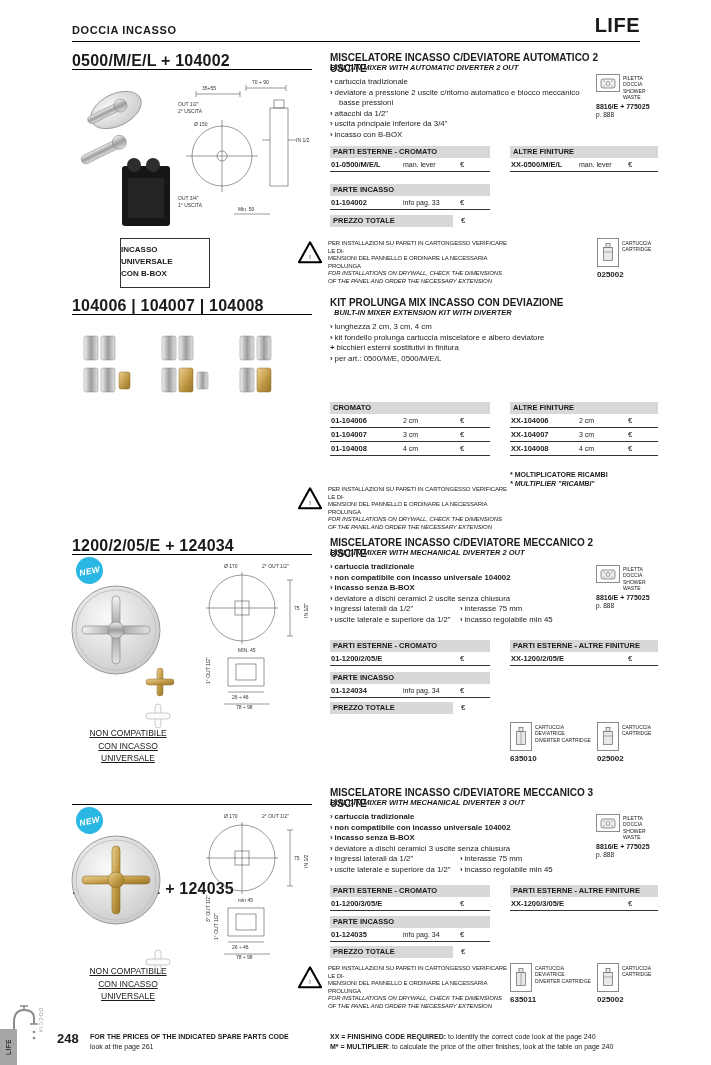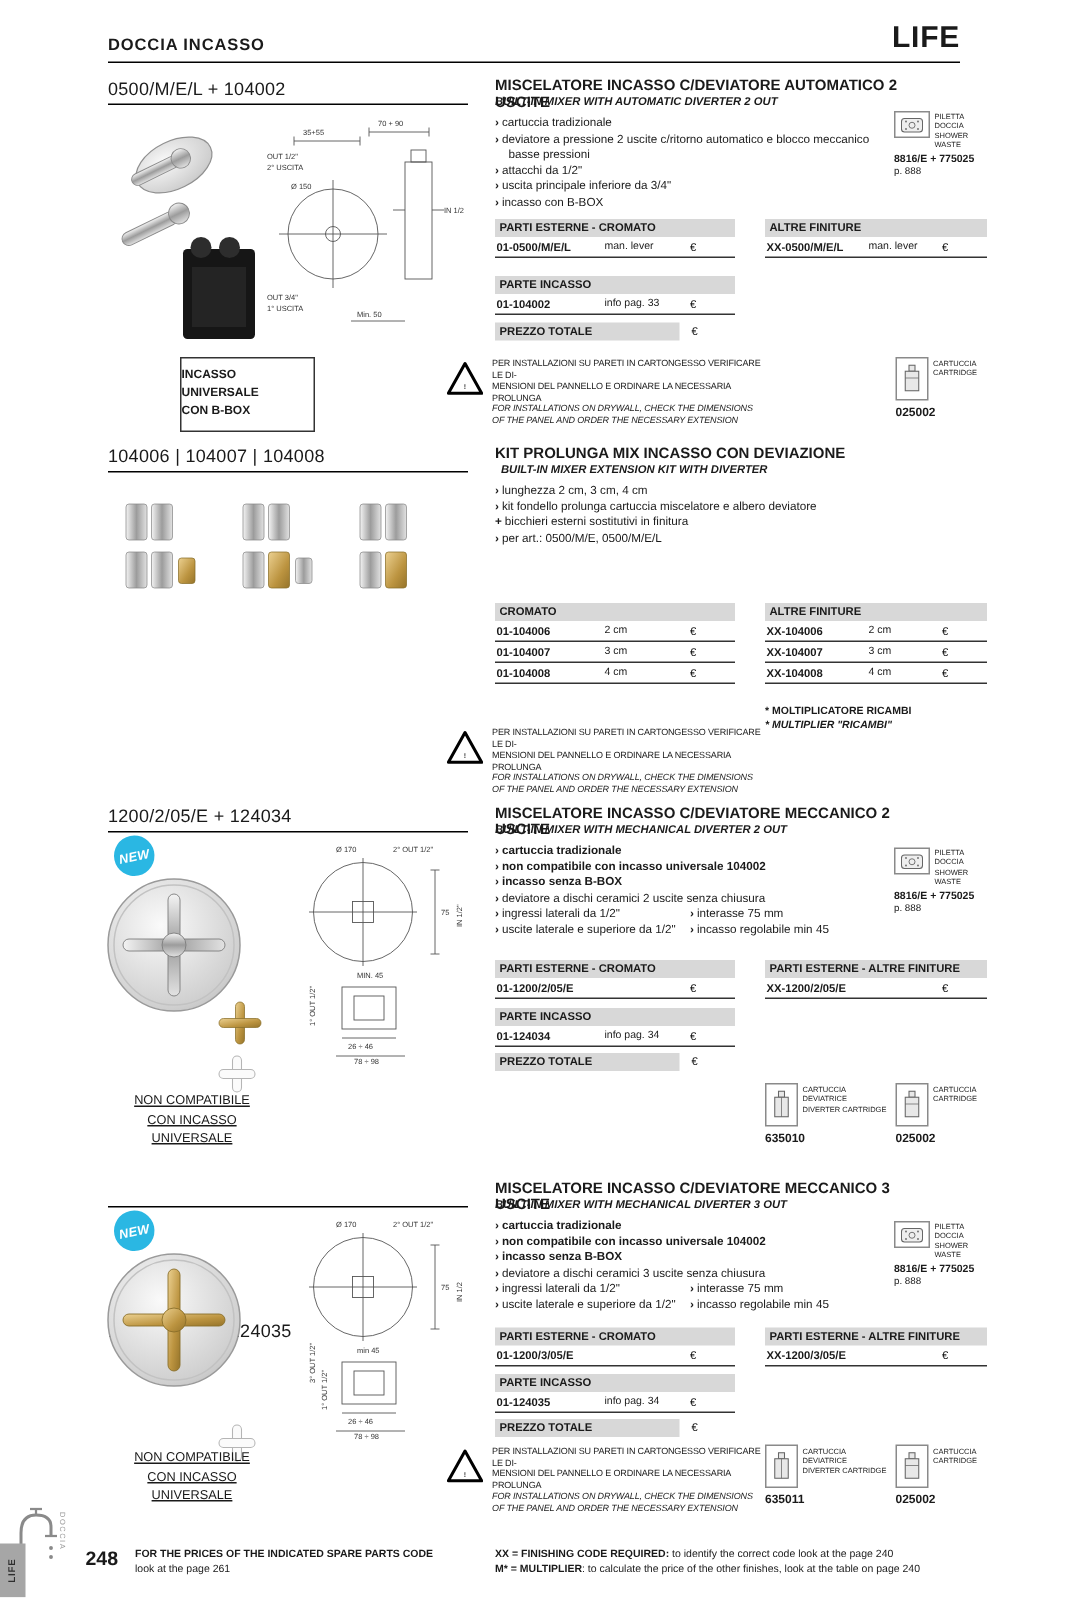--- a/index.html
+++ b/index.html
@@ -2,21 +2,21 @@
 <html><head>
 <meta charset="utf-8">
 <style>
   html,body{margin:0;padding:0;background:#fff;}
   .page{position:relative;width:711px;height:1065px;background:#fff;overflow:hidden;
         font-family:"Liberation Sans",sans-serif;color:#1a1a1a;}
   .abs{position:absolute;}
   .hrule{position:absolute;height:1px;background:#000;}
   .cat{font-size:11px;font-weight:bold;letter-spacing:.6px;}
   .brand{font-size:20px;font-weight:bold;letter-spacing:.5px;}
-  .sec-code{font-size:12px;font-weight:normal;letter-spacing:.2px;}
+  .sec-code{font-size:16px;font-weight:bold;letter-spacing:.2px;}
   .rcol-title{font-size:10px;font-weight:bold;width:268px;}
   .rcol-sub{font-size:7.5px;font-weight:bold;font-style:italic;width:268px;}
   .bullets{font-size:7.8px;line-height:10.5px;width:258px;}
   .bli{padding-left:9px;text-indent:-9px;position:relative;}
   .bli.bb{font-weight:bold;}
   .bm{font-weight:bold;margin-right:2px;}
   .b2{position:absolute;left:130px;top:0;text-indent:0;}
   .tbl{font-size:7.5px;}
   .tbl-h{background:#d8d8d8;font-weight:bold;height:12px;line-height:12px;padding-left:3px;font-size:7.5px;}
   .tbl-r{display:flex;align-items:center;height:13px;border-bottom:1px solid #333;}

